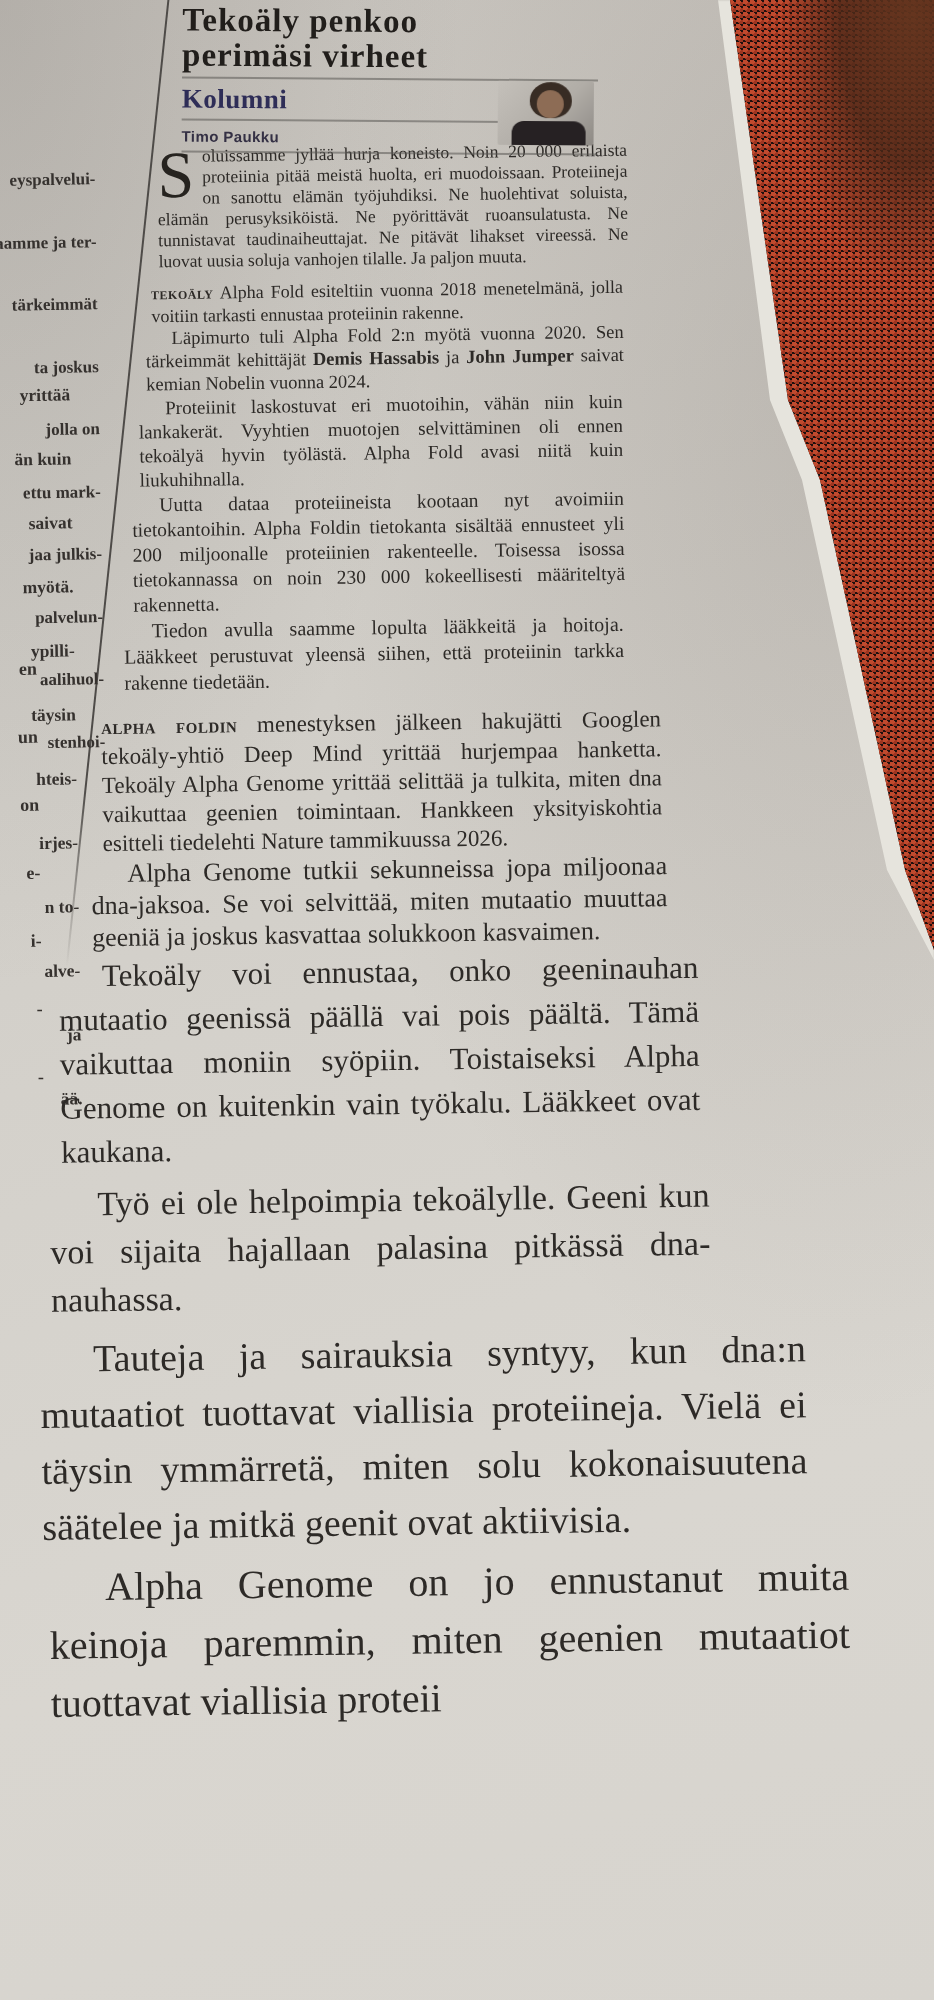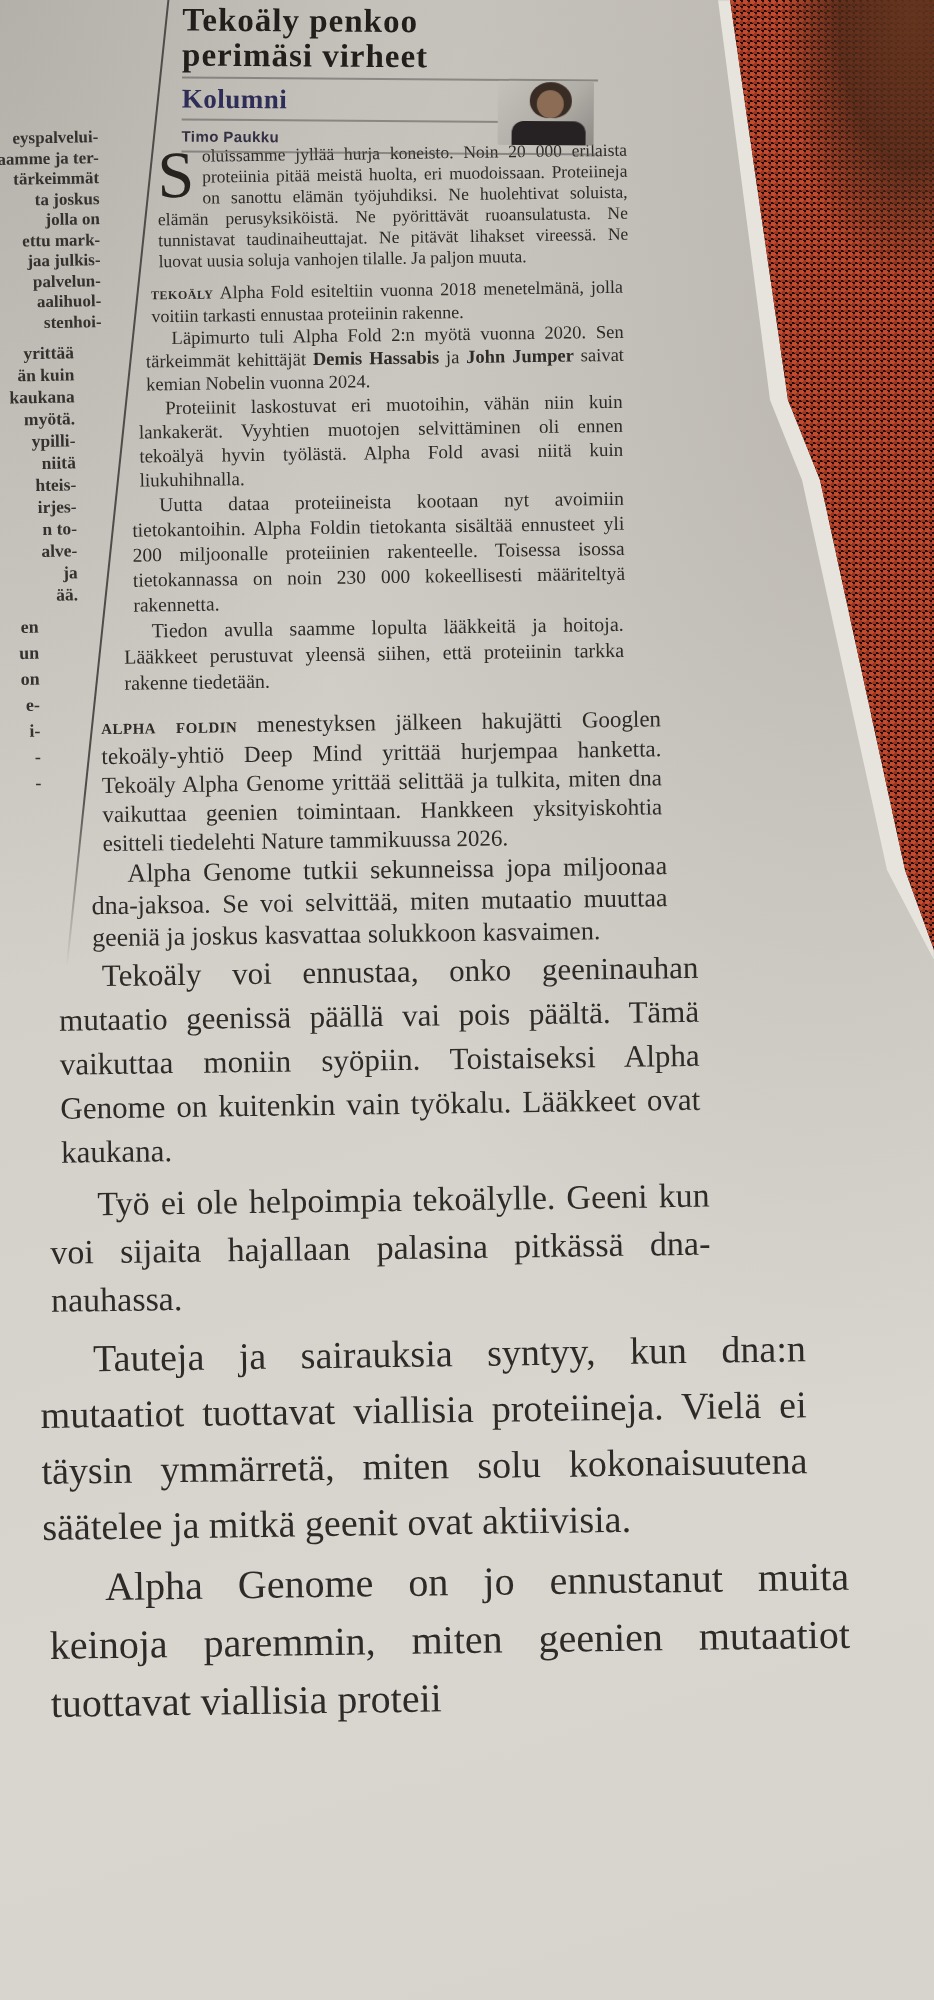--- a/index.html
+++ b/index.html
@@ -27,21 +27,21 @@
     background:radial-gradient(ellipse at 85% 5%,rgba(96,52,30,0.95) 0%,rgba(74,40,24,0.8) 40%,rgba(40,20,12,0) 72%);}
 
   
   .col-rule{position:absolute;left:118px;top:-30px;width:2px;height:1000px;
     background:linear-gradient(#4e4b48 82%,rgba(78,75,72,0));
     transform:rotate(6deg);}
 
   
   .frag{position:absolute;left:0;display:flex;flex-direction:column;align-items:flex-end;
     font-weight:bold;color:#35312e;transform:rotate(-1deg);}
-  .frag .frag-line{white-space:nowrap;}
+  .frag .frag-line{white-space:nowrap;margin-top:42px;}
   .fragA{top:128px;width:100px;font-size:17px;line-height:20.5px;}
   .fragB{top:342px;width:76px;font-size:17.5px;line-height:22px;}
   .fragC{top:614px;width:40px;font-size:18px;line-height:26px;}
 
   
   .header{position:absolute;left:168px;top:2px;width:430px;transform:rotate(0.4deg);z-index:3;}
   .title{font-size:33px;line-height:35px;font-weight:700;color:#211e1b;letter-spacing:1px;margin:2px 0 4px 14px;}
   .rule{height:2px;background:#5a5753;opacity:.55;margin-left:14px;}
   .kicker{font-size:27px;font-weight:800;color:#2e2d57;letter-spacing:.5px;margin:5px 0 4px 14px;}
   .rule2{width:330px;}
@@ -91,24 +91,24 @@
       <div class="frag-line">jolla on</div>
       <div class="frag-line">ettu mark-</div>
       <div class="frag-line">jaa julkis-</div>
       <div class="frag-line">palvelun-</div>
       <div class="frag-line">aalihuol-</div>
       <div class="frag-line">stenhoi-</div>
     </div>
   <div class="frag fragB" id="fragB">
       <div class="frag-line">yrittää</div>
       <div class="frag-line">än kuin</div>
-      <div class="frag-line">kaukana</div>
+      <div class="frag-line">saivat</div>
       <div class="frag-line">myötä.</div>
       <div class="frag-line">ypilli-</div>
-      <div class="frag-line">niitä</div>
+      <div class="frag-line">täysin</div>
       <div class="frag-line">hteis-</div>
       <div class="frag-line">irjes-</div>
       <div class="frag-line">n to-</div>
       <div class="frag-line">alve-</div>
       <div class="frag-line">ja</div>
       <div class="frag-line">ää.</div>
     </div>
   <div class="frag fragC" id="fragC">
       <div class="frag-line">en</div>
       <div class="frag-line">un</div>

